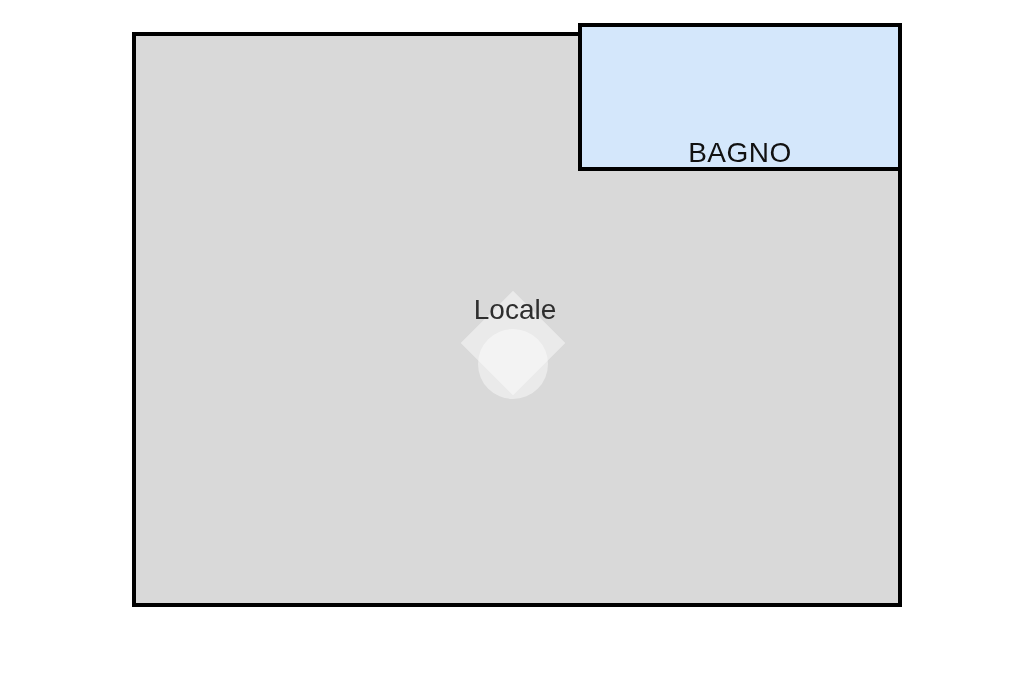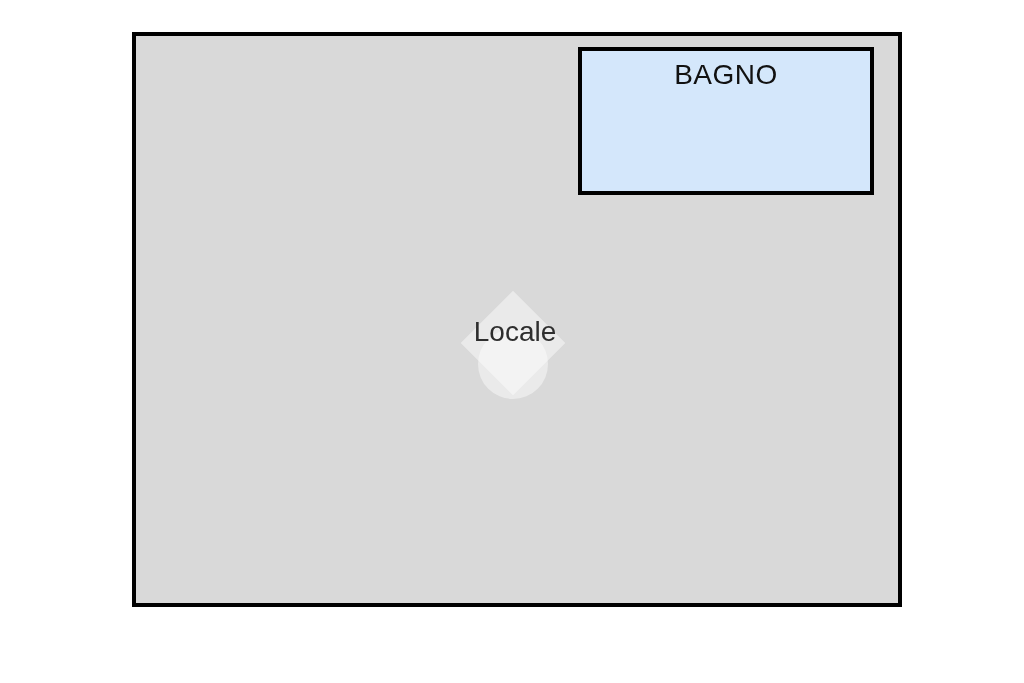--- a/index.html
+++ b/index.html
@@ -21,28 +21,28 @@
     top: 32px;
     width: 770px;
     height: 575px;
     box-sizing: border-box;
     background: var(--room-fill, #d9d9d9);
     border: 4px solid var(--wall, #000000);
   }
   .room-bath {
     position: absolute;
     left: 578px;
-    top: 47px;
-    width: 296px;
+    top: 23px;
+    width: 324px;
     height: 148px;
     box-sizing: border-box;
     background: var(--bathroom-fill, #d4e7fb);
     border: 4px solid var(--wall, #000000);
     display: flex;
-    align-items: flex-start;
+    align-items: flex-end;
     justify-content: center;
   }
   .bath-label {
     font-size: 28px;
     line-height: 1;
     letter-spacing: 0.5px;
     color: var(--bathroom-label-color, #111111);
     margin-top: 10px;
   }
   .watermark-diamond {
@@ -59,21 +59,21 @@
     left: 478px;
     top: 329px;
     width: 70px;
     height: 70px;
     border-radius: 50%;
     background: rgba(255, 255, 255, 0.45);
   }
   .main-label {
     position: absolute;
     left: 515px;
-    top: 332px;
+    top: 310px;
     transform: translate(-50%, -50%);
     font-size: 28px;
     line-height: 1;
     color: var(--label-color, #2e2e2e);
     white-space: nowrap;
   }
 </style>
 </head>
 <body>
 

